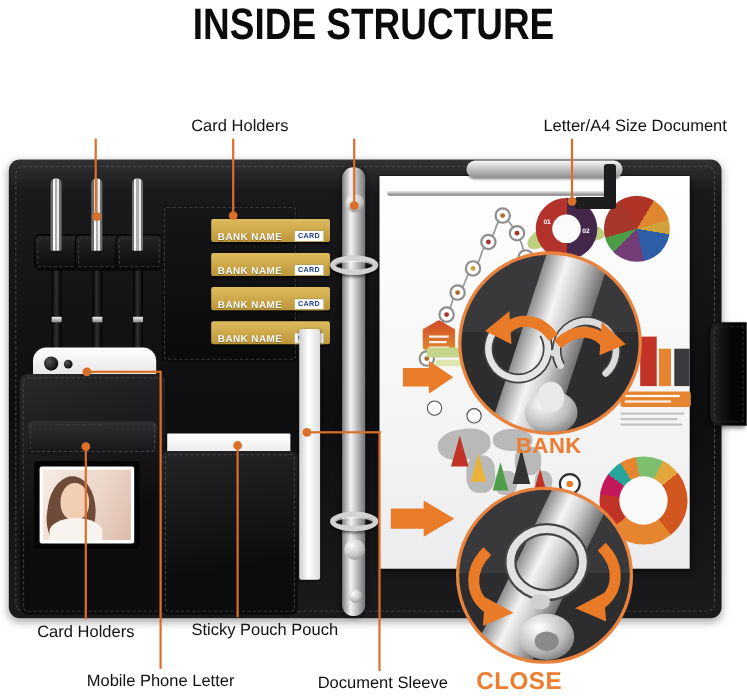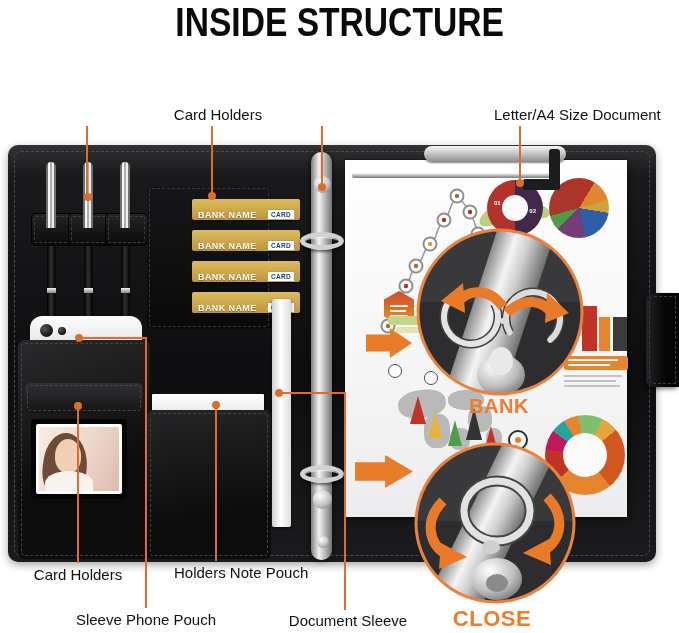--- a/index.html
+++ b/index.html
@@ -320,21 +320,21 @@
       <ellipse cx="84" cy="142" rx="11" ry="9" fill="#8a8a8a"></ellipse>
       <path d="M30,60 C12,78 14,102 34,114" stroke="#e87a28" stroke-width="10" fill="none"></path>
       <polygon points="28,102 54,116 26,128" fill="#e87a28"></polygon>
       <path d="M134,56 C152,74 150,98 130,110" stroke="#e87a28" stroke-width="10" fill="none"></path>
       <polygon points="136,98 110,112 138,124" fill="#e87a28"></polygon>
     </g>
     <circle cx="82" cy="82" r="79" fill="none" stroke="#e8823c" stroke-width="3"></circle>
   </svg>
 
   <div class="a inset-label" style="left:439px;top:395px;width:120px;font-size:20px;">BANK</div>
-  <div class="a inset-label" style="left:432px;top:606px;width:120px;font-size:22px;">CLOSE</div>
+  <div class="a inset-label" style="left:412px;top:606px;width:120px;font-size:22px;">CLOSE</div>
 
   <div class="a cline" style="left:86px;top:126px;width:2px;height:69px;"></div>
   <div class="a cdot" style="left:84px;top:193px;"></div>
   <div class="a cline" style="left:211px;top:126px;width:2px;height:67px;"></div>
   <div class="a cdot" style="left:208px;top:192px;"></div>
   <div class="a cline" style="left:321px;top:126px;width:2px;height:58px;"></div>
   <div class="a cdot" style="left:318px;top:183px;"></div>
   <div class="a cline" style="left:519px;top:126px;width:2px;height:54px;"></div>
   <div class="a cdot" style="left:516px;top:179px;"></div>
 
@@ -345,17 +345,17 @@
   <div class="a cdot" style="left:75px;top:334px;"></div>
   <div class="a cline" style="left:82px;top:337px;width:64px;height:2px;"></div>
   <div class="a cline" style="left:145px;top:337px;width:2px;height:271px;"></div>
   <div class="a cdot" style="left:275px;top:389px;"></div>
   <div class="a cline" style="left:282px;top:392px;width:64px;height:2px;"></div>
   <div class="a cline" style="left:344px;top:392px;width:2px;height:218px;"></div>
 
   <div class="a lbl" style="left:168px;top:106px;width:100px;">Card Holders</div>
   <div class="a lbl" style="left:494px;top:106px;width:164px;">Letter/A4 Size Document</div>
   <div class="a lbl" style="left:28px;top:566px;width:100px;">Card Holders</div>
-  <div class="a lbl" style="left:174px;top:564px;width:122px;">Holders Note Pouch</div>
-  <div class="a lbl" style="left:74px;top:611px;width:144px;">Sleeve Phone Pouch</div>
+  <div class="a lbl" style="left:174px;top:564px;width:122px;">Sticky Pouch Pouch</div>
+  <div class="a lbl" style="left:74px;top:611px;width:144px;">Mobile Phone Letter</div>
   <div class="a lbl" style="left:287px;top:612px;width:122px;">Document Sleeve</div>
 
 </div>
 
 </body></html>

